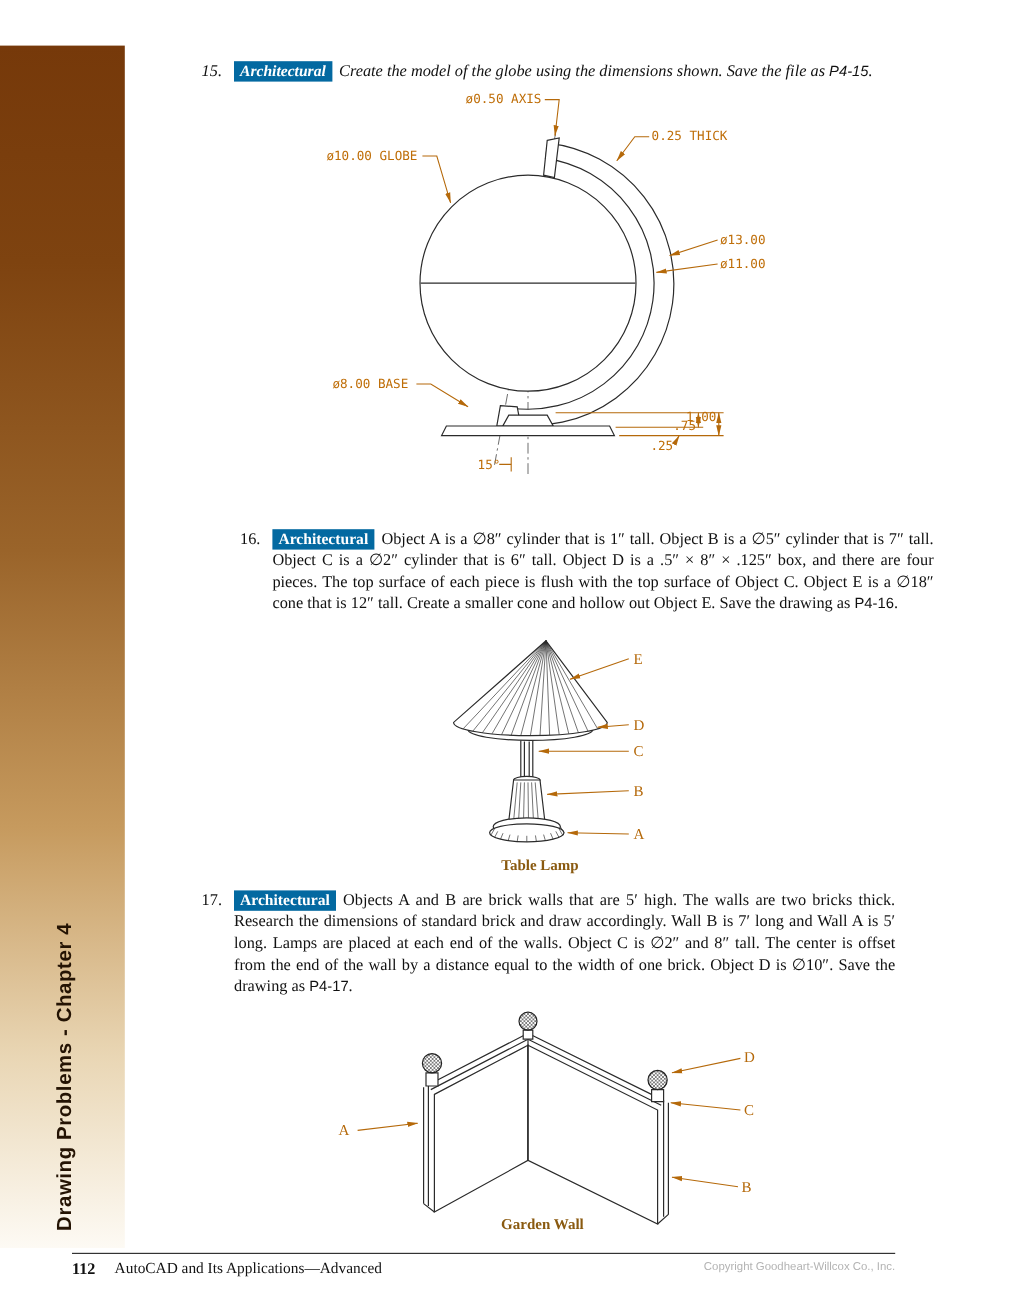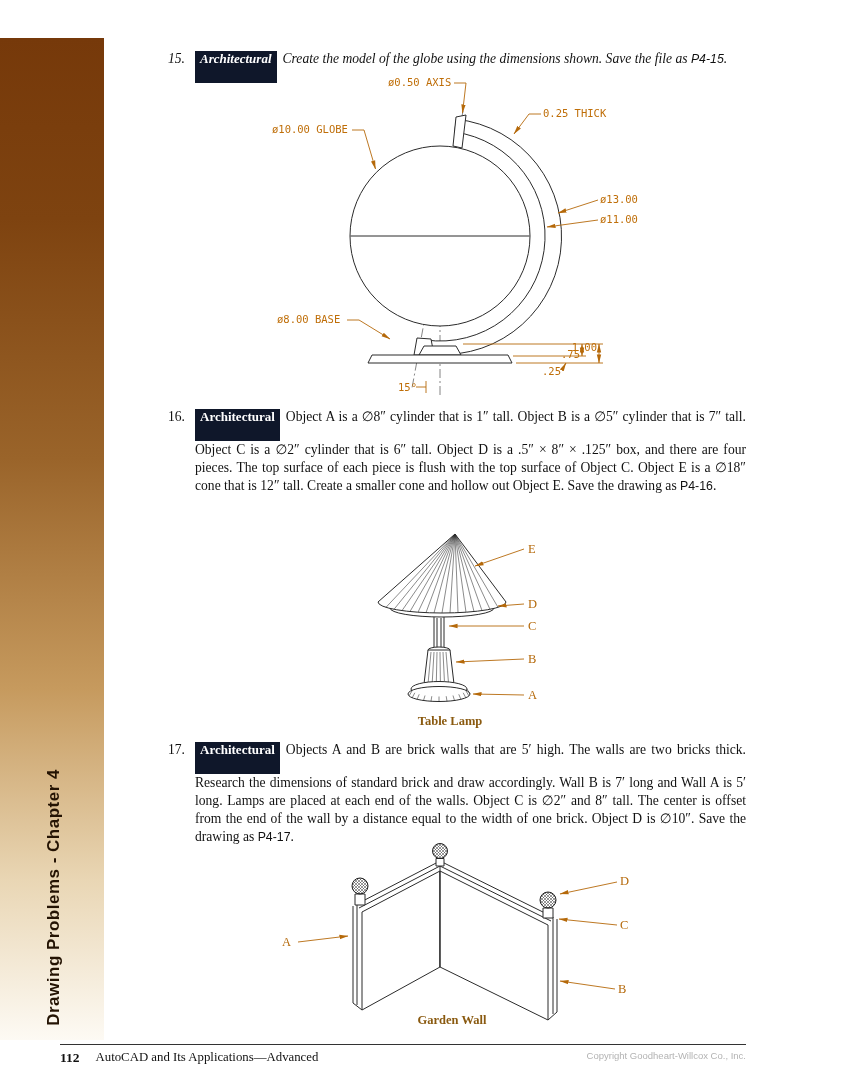--- a/index.html
+++ b/index.html
@@ -20,25 +20,25 @@
     writing-mode:vertical-rl; transform:rotate(180deg);
     font-family:"Liberation Sans", sans-serif; font-weight:bold;
     font-size:17px; letter-spacing:.5px; color:#241303; white-space:nowrap;
   }
 
   
   .problem { position:absolute; left:168px; width:578px; display:flex; font-size:13.6px; line-height:18px; }
   .prob-num { width:27px; flex:none; }
   .prob-body { flex:1; text-align:justify; }
   .badge {
-    display:inline-block; background:#0f172a; color:#fff; font-weight:bold;
-    padding:0 5px 16px 5px; margin-right:6px; font-size:13px; line-height:16px;
+    display:inline-block; background:#0369a1; color:#fff; font-weight:bold;
+    padding:0 5px 1px 5px; margin-right:6px; font-size:13px; line-height:16px;
   }
   .fname { font-family:"Liberation Sans", sans-serif; font-size:12.3px; }
-  #p15 { top:50px;font-style:italic; } #p16 { top:408px; } #p17 { top:741px;justify-content:space-between; }
+  #p15 { top:50px;font-style:italic; } #p16 { top:440px;margin-left:32px; } #p17 { top:741px;justify-content:space-between; }
 
   .fig { position:absolute; }
   #fig-globe { left:250px; top:66px; }
   #fig-lamp  { left:362px; top:526px; }
   #fig-wall  { left:272px; top:842px; }
 
   
   svg .ln   { stroke:#2b2b2b; stroke-width:1; fill:none; }
   svg .lnw  { stroke:#2b2b2b; stroke-width:1; fill:#ffffff; }
   svg .thin { stroke:#2b2b2b; stroke-width:.55; fill:none; }

